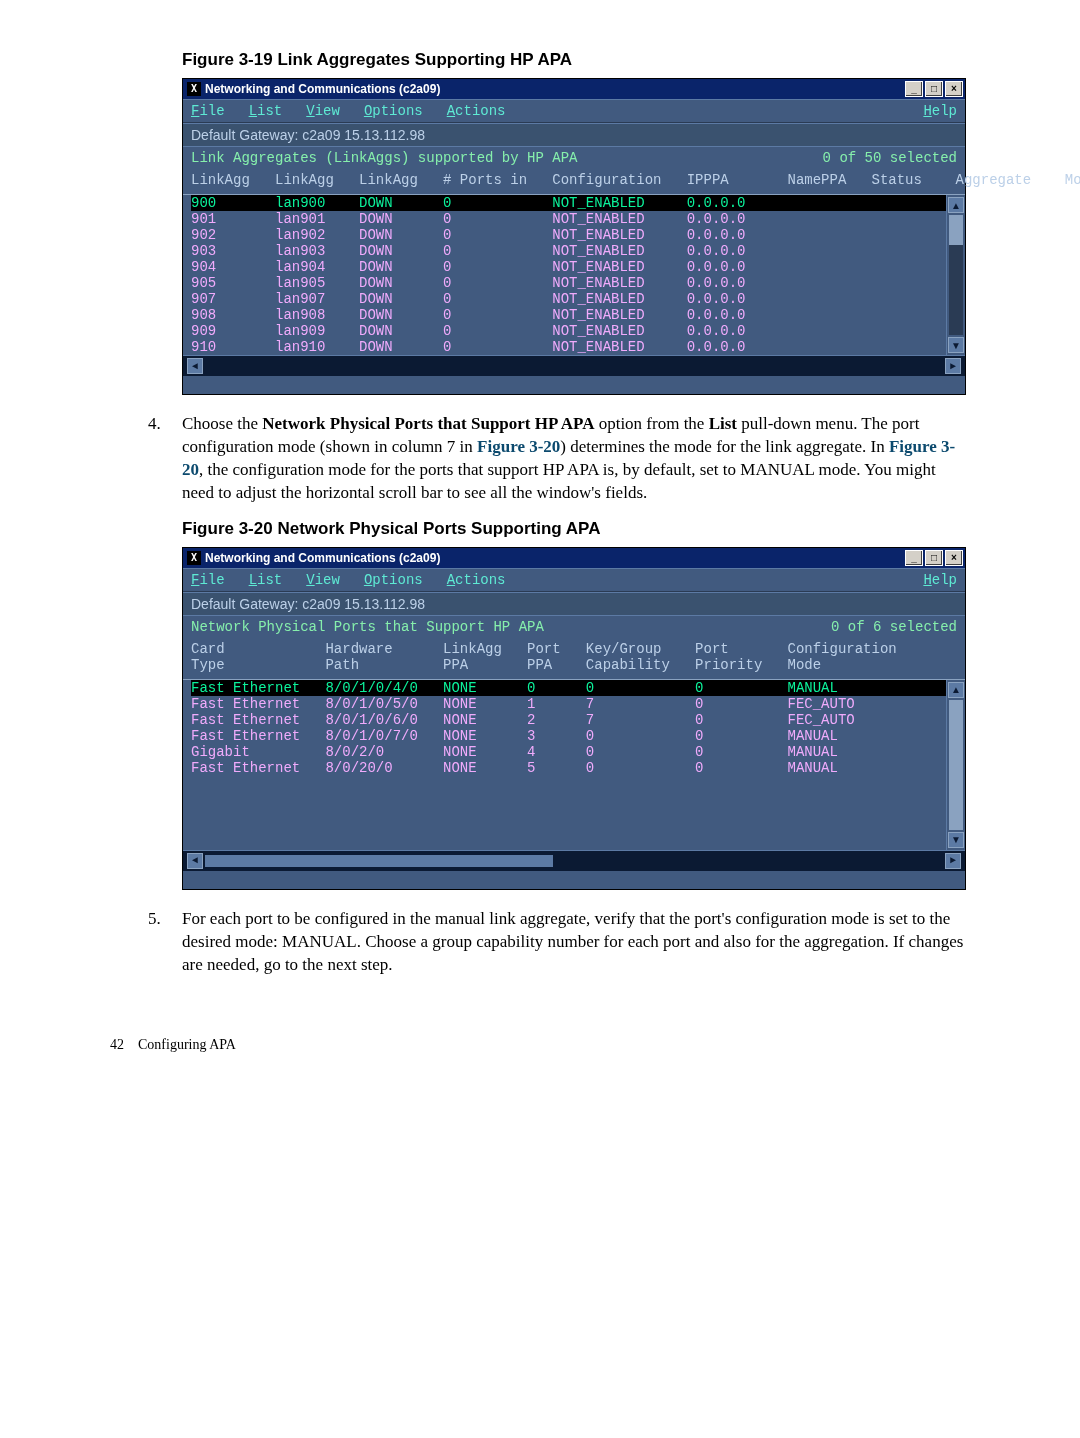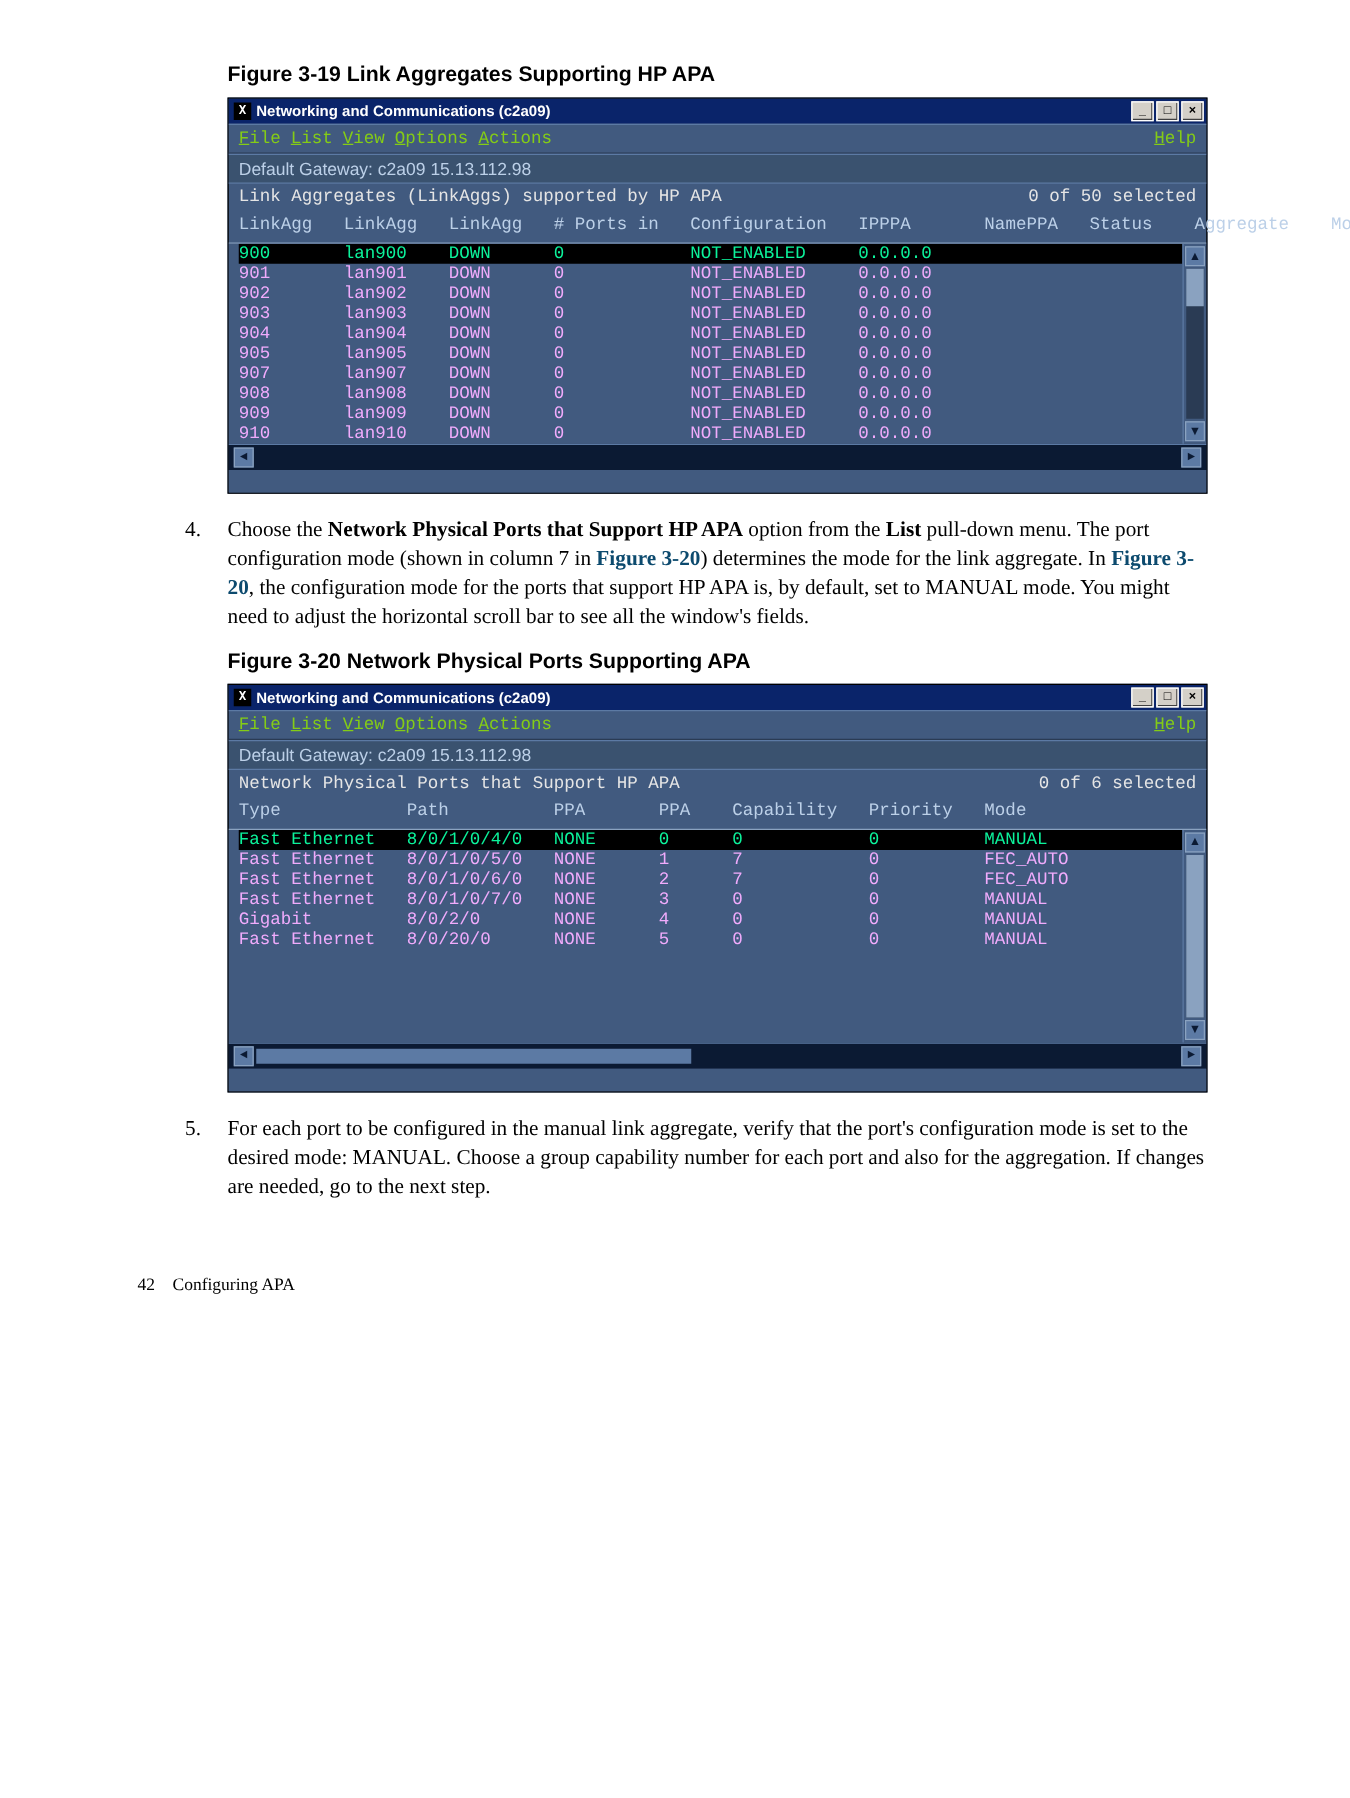--- a/index.html
+++ b/index.html
@@ -46,23 +46,23 @@
   .winbtns { display:flex; gap:2px; }
   .winbtn {
     width: 16px; height:14px; background:#d4d0c8; border:1px solid #fff;
     box-shadow: inset -1px -1px #404040;
     font-family: Arial; font-size:10px; line-height:10px;
     display:flex; align-items:center; justify-content:center; color:#000;
   }
   .winbtn.close { font-weight:bold; }
   .xwin-menu {
     display:flex;
-    gap: 8px;
+    gap: 24px;
     background:#415a7f;
-    color:#84cc16;
+    color:#5eead4;
     font-family: "Courier New", monospace;
     font-size: 14px;
     padding: 3px 8px;
     border-bottom: 1px solid #2a3b54;
     border-top: 1px solid #5c7aa4;
   }
   .xwin-menu .spacer { flex:1; }
   .mnem { text-decoration: underline; }
   .xwin-gateway {
     font-family:Liberation Sans, sans-serif;
@@ -71,21 +71,21 @@
     background:#3a526f;
     padding:3px 8px;
     border-top:1px solid #5c7aa4;
     border-bottom:1px solid #5c7aa4;
   }
   .xwin-subhead {
     display:flex;
     justify-content:space-between;
     font-family:"Courier New", monospace;
     font-size:14px;
-    color:#e5e5e5;
+    color:#86efac;
     padding:3px 8px;
   }
   .xwin-cols {
     display:flex;
     font-family:"Courier New", monospace;
     font-size:14px;
     color:#bcd0e8;
     padding:3px 8px 6px;
     border-bottom:1px solid #8aa2c0;
   }
@@ -248,20 +248,21 @@
       <span class="spacer"></span>
       <span><span class="mnem">H</span><span>elp</span></span>
     </div>
     <div class="xwin-gateway">Default Gateway: c2a09  15.13.112.98</div>
     <div class="xwin-subhead">
       <span>Network Physical Ports that Support HP APA</span>
       <span>0 of 6 selected</span>
     </div>
     <div class="xwin-cols">
       <div style="display:flex;flex-direction:column;white-space:pre">
+        <span>Card            Hardware      LinkAgg   Port   Key/Group    Port       Configuration</span>
         <span>Type            Path          PPA       PPA    Capability   Priority   Mode</span>
       </div>
     </div>
     <div class="xwin-body-wrap">
       <div class="xwin-body" style="min-height:170px" id="body2">
           <div class="row sel">Fast Ethernet   8/0/1/0/4/0   NONE      0      0            0          MANUAL</div>
           <div class="row norm">Fast Ethernet   8/0/1/0/5/0   NONE      1      7            0          FEC_AUTO</div>
           <div class="row norm">Fast Ethernet   8/0/1/0/6/0   NONE      2      7            0          FEC_AUTO</div>
           <div class="row norm">Fast Ethernet   8/0/1/0/7/0   NONE      3      0            0          MANUAL</div>
           <div class="row norm">Gigabit         8/0/2/0       NONE      4      0            0          MANUAL</div>

